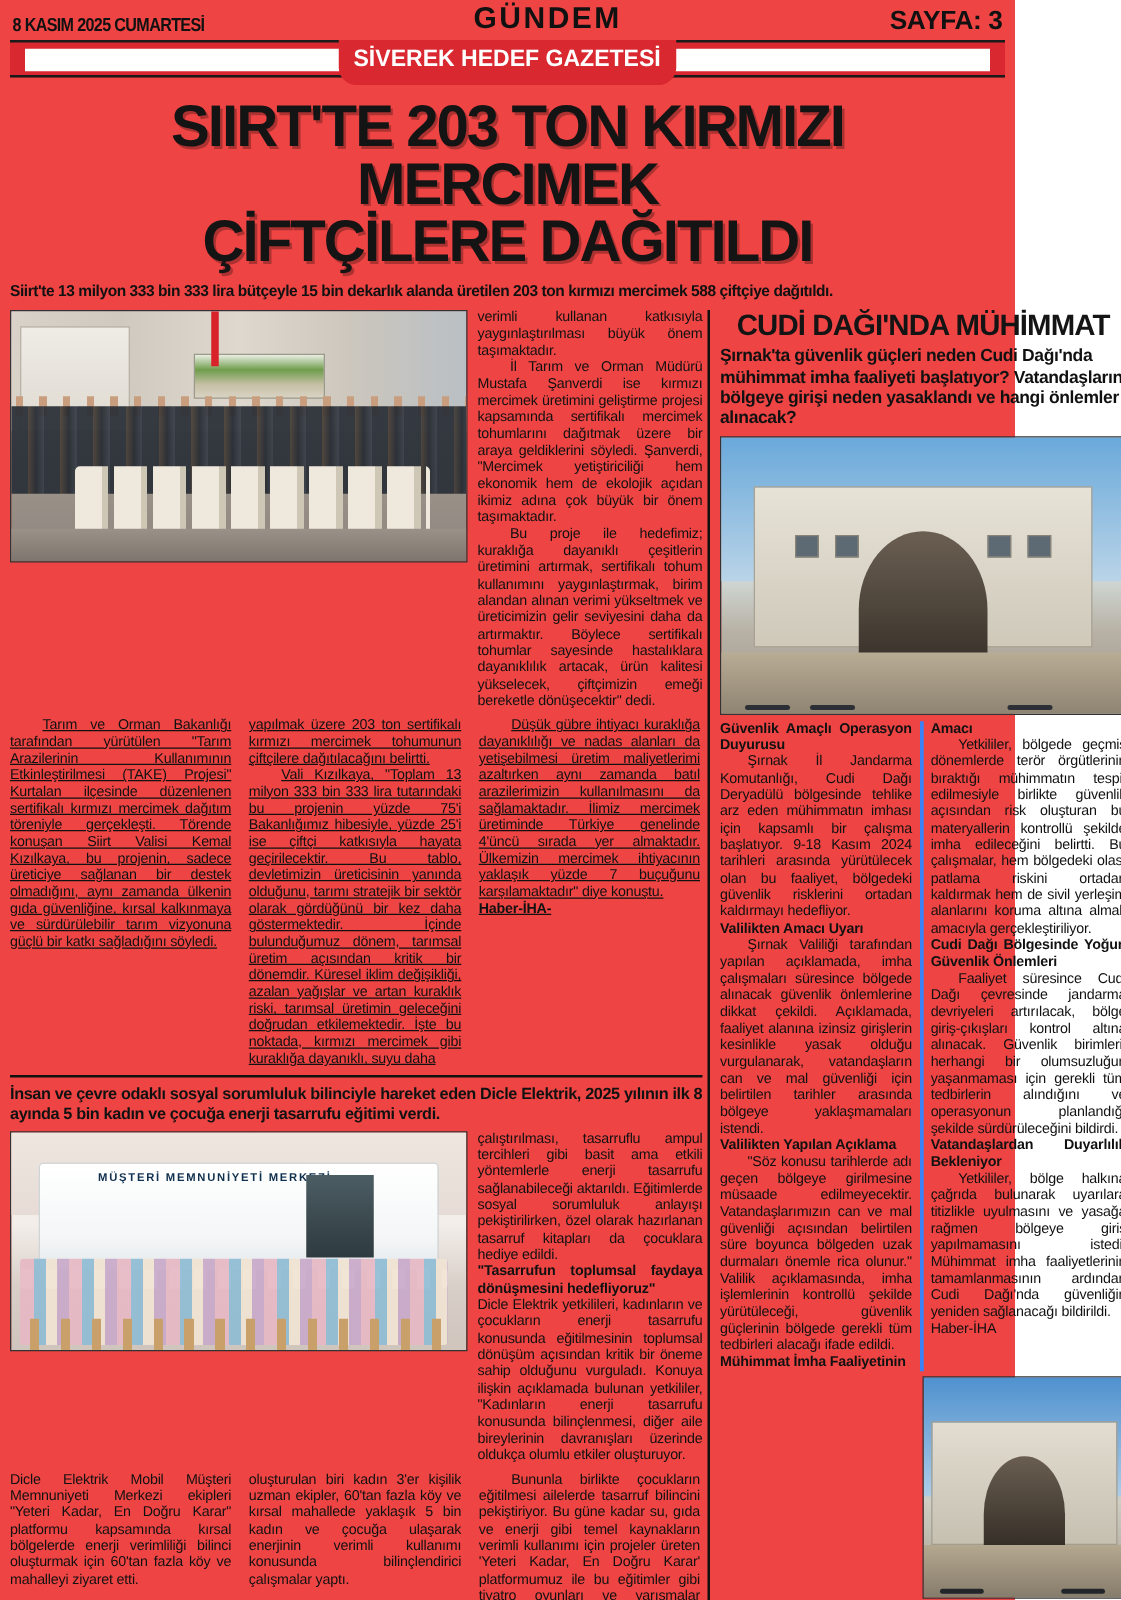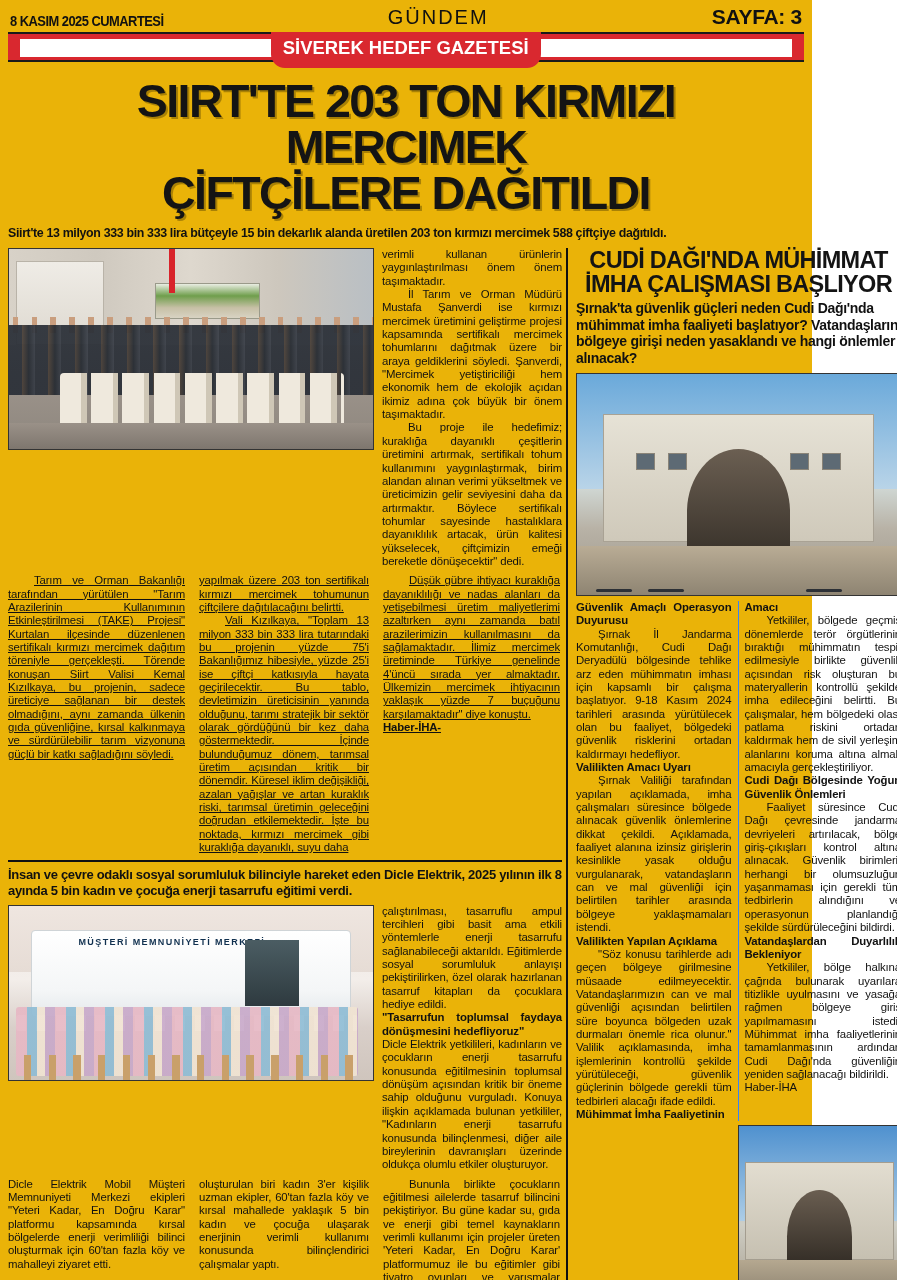--- a/index.html
+++ b/index.html
@@ -10,42 +10,42 @@
     background: #ffffff;
     font-family: "Liberation Sans", sans-serif;
     color: #111;
     overflow: hidden;
   }
   .page {
     width: 812px;
     height: 1280px;
     position: relative;
     padding: 0 8px 0 8px;
-    background: #eab308;
+    background: #ef4444;
   }
 
   
   .masthead {
     display: flex;
     align-items: flex-end;
     justify-content: space-between;
     height: 30px;
     padding: 0 2px 1px 2px;
   }
   .mh-date {
     font-weight: bold;
     font-size: 15px;
     letter-spacing: -0.6px;
     transform: scaleX(0.86);
     transform-origin: left bottom;
     white-space: nowrap;
   }
   .mh-center {
-    font-weight: normal;
-    font-size: 20px;
+    font-weight: bold;
+    font-size: 24px;
     letter-spacing: 2px;
     white-space: nowrap;
     position: relative;
     left: -12px;
   }
   .mh-page {
     font-weight: bold;
     font-size: 21px;
     letter-spacing: -0.3px;
     white-space: nowrap;
@@ -286,21 +286,21 @@
   
   .tl-cols { display:flex; }
   .tl-col { width: 184px; }
   .tl-col:nth-child(1){ padding-right:7px; }
   .tl-col:nth-child(2){ padding:0 7px; }
   .tl-col:nth-child(3){ padding-left:7px; }
 
   
   .rb-cols { display:flex; margin-top:5px; }
   .rb-col { width: 163px; font-size:11.4px; line-height:1.17; text-align:justify; letter-spacing:-0.15px; }
-  .rb-col:first-child { padding-right:6px; border-right:1px solid #3b82f6; }
+  .rb-col:first-child { padding-right:6px; border-right:3px solid #3b82f6; }
   .rb-col:last-child { padding-left:6px; }
   .rb-col p { margin:0; text-indent:22px; }
   .rb-col p.noind { text-indent:0; }
   .rb-col .sub { font-weight:bold; text-indent:0; }
 
   
   .headline2 {
     text-align: center;
     font-weight: bold;
     font-size: 29px;
@@ -370,21 +370,21 @@
           <div class="ph-garage"></div>
           <div class="ph-banner"></div>
           <div class="ph-pole"></div>
           <div class="ph-heads"></div>
           <div class="ph-people"></div>
           <div class="ph-sacks"></div>
           <div class="ph-ground"></div>
         </div>
         <div style="width:188px;padding-left:8px;">
           <div class="col">
-            <p class="noind">verimli kullanan ürünlerin yaygınlaştırılması önem önem taşımaktadır.</p>
+            <p class="noind">verimli kullanan katkısıyla yaygınlaştırılması büyük önem taşımaktadır.</p>
             <p>İl Tarım ve Orman Müdürü Mustafa Şanverdi ise kırmızı mercimek üretimini geliştirme projesi kapsamında sertifikalı mercimek tohumlarını dağıtmak üzere bir araya geldiklerini söyledi. Şanverdi, "Mercimek yetiştiriciliği hem ekonomik hem de ekolojik açıdan ikimiz adına çok büyük bir önem taşımaktadır.</p>
             <p>Bu proje ile hedefimiz; kuraklığa dayanıklı çeşitlerin üretimini artırmak, sertifikalı tohum kullanımını yaygınlaştırmak, birim alandan alınan verimi yükseltmek ve üreticimizin gelir seviyesini daha da artırmaktır. Böylece sertifikalı tohumlar sayesinde hastalıklara dayanıklılık artacak, ürün kalitesi yükselecek, çiftçimizin emeği bereketle dönüşecektir" dedi.</p>
           </div>
         </div>
       </div>
 
       <div class="tl-cols" style="margin-top:6px;text-decoration:underline;">
         <div class="tl-col col">
           <p>Tarım ve Orman Bakanlığı tarafından yürütülen "Tarım Arazilerinin Kullanımının Etkinleştirilmesi (TAKE) Projesi" Kurtalan ilçesinde düzenlenen sertifikalı kırmızı mercimek dağıtım töreniyle gerçekleşti. Törende konuşan Siirt Valisi Kemal Kızılkaya, bu projenin, sadece üreticiye sağlanan bir destek olmadığını, aynı zamanda ülkenin gıda güvenliğine, kırsal kalkınmaya ve sürdürülebilir tarım vizyonuna güçlü bir katkı sağladığını söyledi.</p>
         </div>
@@ -432,21 +432,20 @@
         </div>
         <div class="tl-col col">
           <p>Bununla birlikte çocukların eğitilmesi ailelerde tasarruf bilincini pekiştiriyor. Bu güne kadar su, gıda ve enerji gibi temel kaynakların verimli kullanımı için projeler üreten 'Yeteri Kadar, En Doğru Karar' platformumuz ile bu eğitimler gibi tiyatro oyunları ve yarışmalar aracılığıyla da çeşitli yaş gruplarına ulaşarak bireysel tasarrufun toplumsal faydaya dönüşmesini sağlıyoruz. Bu çerçevede elektriğin daha verimli kullanımını sağlayabilmek için yürüttüğümüz saha çalışmalarımız devam edecek" dedi.</p>
         </div>
       </div>
     </div>
 
     <div class="right-block">
       <div class="headline-r">
         <span>CUDİ DAĞI'NDA MÜHİMMAT</span><br>
-        <span>İMHA ÇALIŞMASI BAŞLIYOR</span>
       </div>
       <div class="lede-r">Şırnak'ta güvenlik güçleri neden Cudi Dağı'nda mühimmat imha faaliyeti başlatıyor? Vatandaşların bölgeye girişi neden yasaklandı ve hangi önlemler alınacak?</div>
 
       <div class="photo photo-building" style="margin-top:7px;">
         <div class="pb-sky"></div>
         <div class="pb-bldg">
           <div class="pb-win" style="left:12%;"></div>
           <div class="pb-win" style="left:24%;"></div>
           <div class="pb-win" style="right:24%;"></div>
           <div class="pb-win" style="right:12%;"></div>

